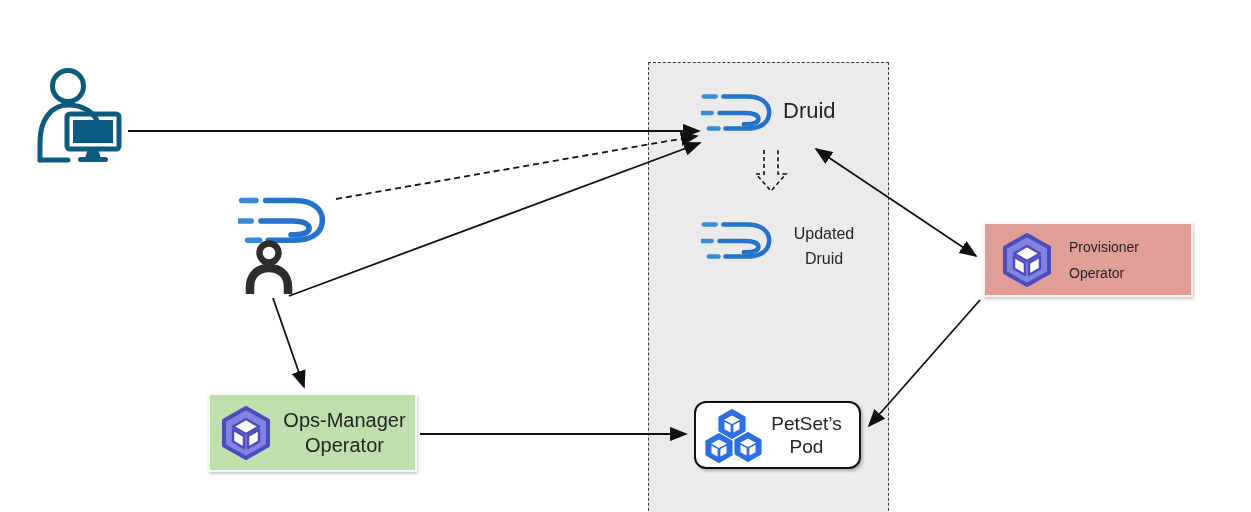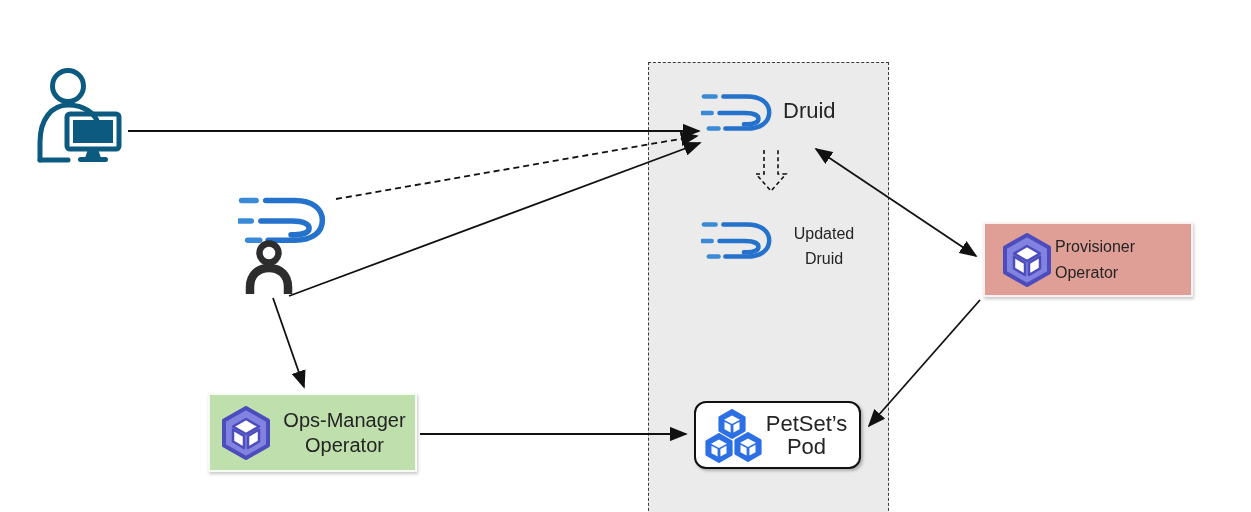--- a/index.html
+++ b/index.html
@@ -31,31 +31,31 @@
   }
   .node-label{font-size:22px;line-height:24px;color:var(--text-color);white-space:nowrap;}
   .node-label-2l{font-size:16px;line-height:25px;text-align:center;color:var(--text-color);}
   
   .petset-box{
     left:45px;top:338px;width:167px;height:68px;
     background:#ffffff;border:2px solid #111;border-radius:12px;
     box-sizing:border-box;display:flex;align-items:center;
     box-shadow:2px 2px 3px rgba(0,0,0,.25);
   }
-  .petset-text{flex:1;text-align:center;font-size:22px;line-height:23px;padding-right:6px;}
+  .petset-text{flex:1;text-align:center;font-size:19px;line-height:23px;padding-right:6px;}
   
   .op-box{
     display:flex;align-items:center;box-sizing:border-box;
     border:2px solid rgba(255,255,255,.85);
     box-shadow:1px 2px 3px rgba(0,0,0,.22);
   }
   .green-box{left:208px;top:393px;width:209px;height:79px;background:var(--green-box-fill);padding-left:8px;justify-content:flex-end;}
   .green-box .op-text{flex:1;text-align:center;font-size:20px;line-height:25px;}
   .pink-box{left:983px;top:222px;width:210px;height:75px;background:var(--pink-box-fill);padding-left:14px;}
-  .pink-box .op-text{text-align:left;font-size:16px;line-height:26px;}
+  .pink-box .op-text{margin-left:14px;text-align:left;font-size:14px;line-height:26px;}
   .arrow-layer{left:0;top:0;width:1251px;height:512px;pointer-events:none;}
   svg{display:block;}
 </style>
 </head>
 <body>
 
 <div class="canvas">
 
   <svg width="0" height="0" aria-hidden="true">
     <defs>

